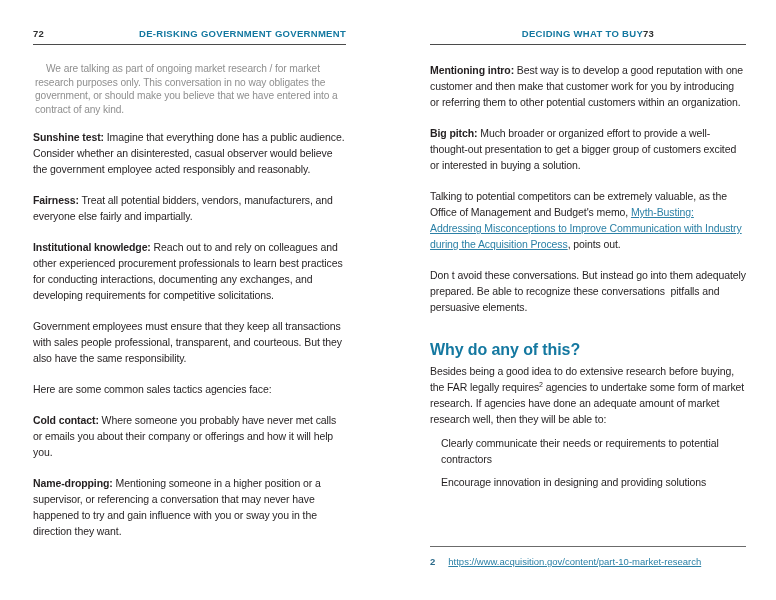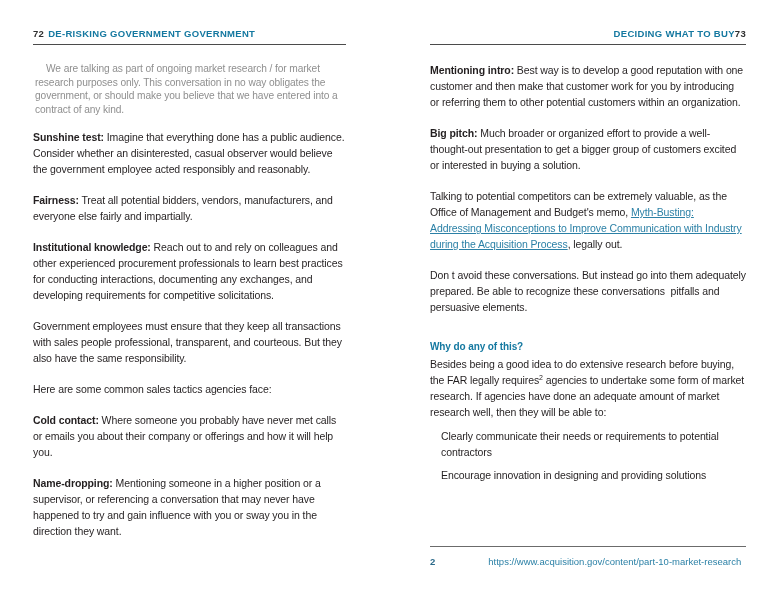--- a/index.html
+++ b/index.html
@@ -17,22 +17,22 @@
   .page.right { left: 430px; width: 316px; }
 
   .running-head {
     display: flex;
     align-items: baseline;
     font-size: 9.5px;
     font-weight: bold;
     letter-spacing: 0.3px;
     color: #2e2e2e;
   }
-  .page.left  .running-head { gap: 4px; }
-  .page.right .running-head { justify-content: flex-end; }
+  .page.left  .running-head { gap: 4px; justify-content: space-between; }
+  .page.right .running-head { justify-content: center; }
   .running-head .title { color: #1478a0; }
   .head-rule { border-bottom: 1.5px solid #4b4b4b; margin-top: 5px; }
 
   .quote {
     color: #8f8f8f;
     font-size: 10.2px;
     line-height: 13.5px;
     letter-spacing: -0.1px;
     text-indent: 11px;
     margin: 17px 0 13px 2px;
@@ -49,21 +49,21 @@
 
   .inline-link {
     color: #2b80a6;
     text-decoration: underline;
     cursor: pointer;
   }
 
   .section-heading {
     color: #1478a0;
     font-weight: bold;
-    font-size: 10px;
+    font-size: 16px;
     letter-spacing: -0.1px;
     margin: 26px 0 4px 0;
   }
   .tight { margin-bottom: 8px; }
 
   sup.foot-ref { font-size: 7px; vertical-align: super; line-height: 0; }
 
   .list { margin: 0 0 0 11px; }
   .list-item {
     font-size: 10.5px;
@@ -78,21 +78,21 @@
     top: 546px;
     width: 316px;
     border-top: 1px solid #6b6b6b;
     padding-top: 9px;
     display: flex;
     gap: 13px;
     font-size: 9.5px;
     align-items: baseline;
   }
   .footnote .num { font-weight: bold; color: #2b6a8a; }
-  .footnote .link { color: #2b80a6; cursor: pointer; margin-left: 40px; }
+  .footnote .link { color: #2b80a6; text-decoration: underline; cursor: pointer; }
 </style>
 </head>
 <body>
 
 <div class="spread">
 
   <section class="page left">
     <header class="running-head">
       <span class="pagenum">72</span>
       <span class="title">DE-RISKING GOVERNMENT GOVERNMENT</span>
@@ -120,21 +120,21 @@
     <header class="running-head">
       <span class="title">DECIDING WHAT TO BUY</span>
       <span class="pagenum">73</span>
     </header>
     <div class="head-rule"></div>
 
     <p class="body-para" style="margin-top:17px;"><span class="lead">Mentioning intro:</span><span> Best way is to develop a good reputation with one customer and then make that customer work for you by introducing or referring them to other potential customers within an organization.</span></p>
 
     <p class="body-para"><span class="lead">Big pitch:</span><span> Much broader or organized effort to provide a well-thought-out presentation to get a bigger group of customers excited or interested in buying a solution.</span></p>
 
-    <p class="body-para gap-lg"><span>Talking to potential competitors can be extremely valuable, as the Office of Management and Budget's memo, </span><a class="inline-link">Myth-Busting: Addressing Misconceptions to Improve Communication with Industry during the Acquisition Process</a><span>, legally out.</span></p>
+    <p class="body-para gap-lg"><span>Talking to potential competitors can be extremely valuable, as the Office of Management and Budget's memo, </span><a class="inline-link">Myth-Busting: Addressing Misconceptions to Improve Communication with Industry during the Acquisition Process</a><span>, points out.</span></p>
 
     <p class="body-para">Don t avoid these conversations. But instead go into them adequately prepared. Be able to recognize these conversations &nbsp;pitfalls and persuasive elements.</p>
 
     <h2 class="section-heading">Why do any of this?</h2>
 
     <p class="body-para tight"><span>Besides being a good idea to do extensive research before buying, the FAR legally requires</span><sup class="foot-ref">2</sup><span> agencies to undertake some form of market research. If agencies have done an adequate amount of market research well, then they will be able to:</span></p>
 
     <div class="list">
       <p class="list-item">Clearly communicate their needs or requirements to potential contractors</p>
       <p class="list-item">Encourage innovation in designing and providing solutions</p>

